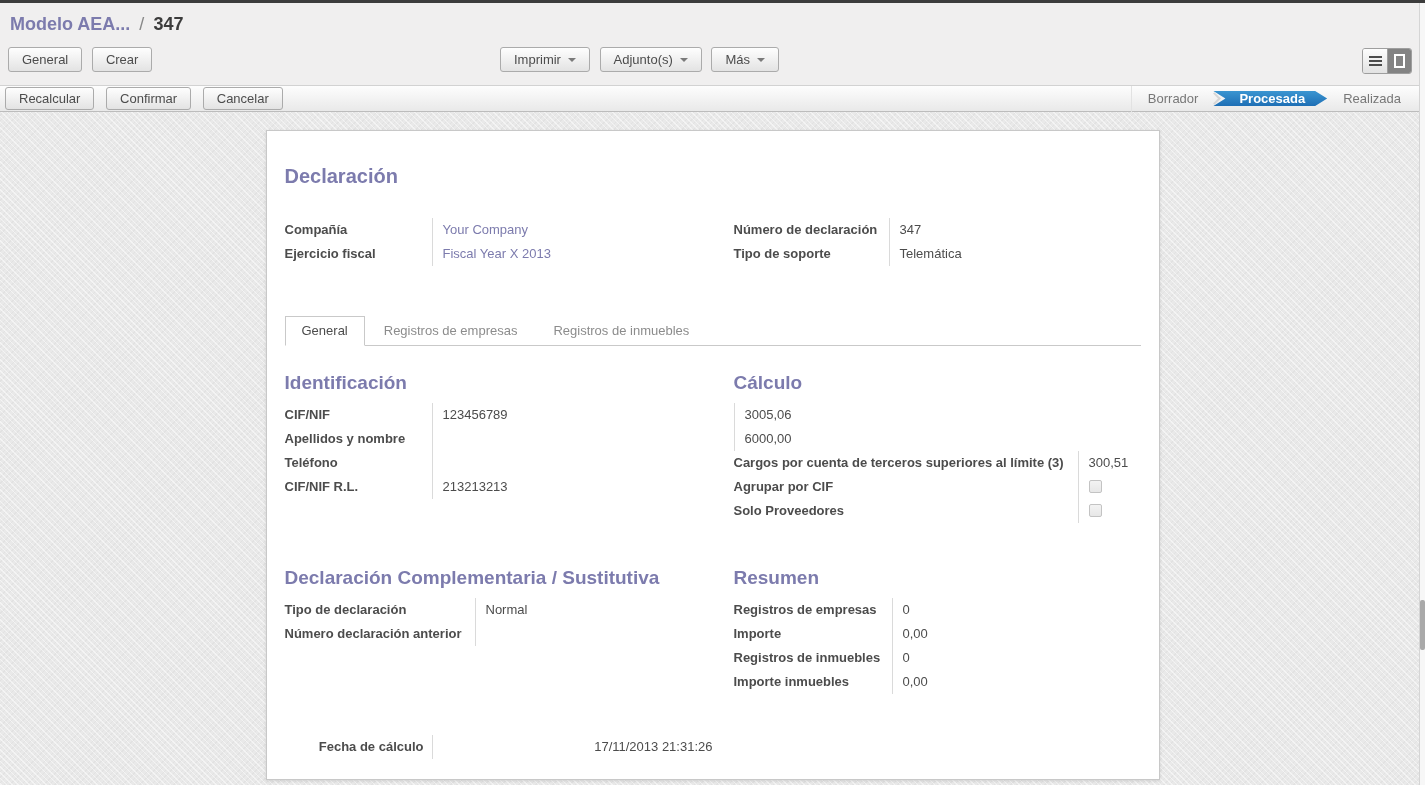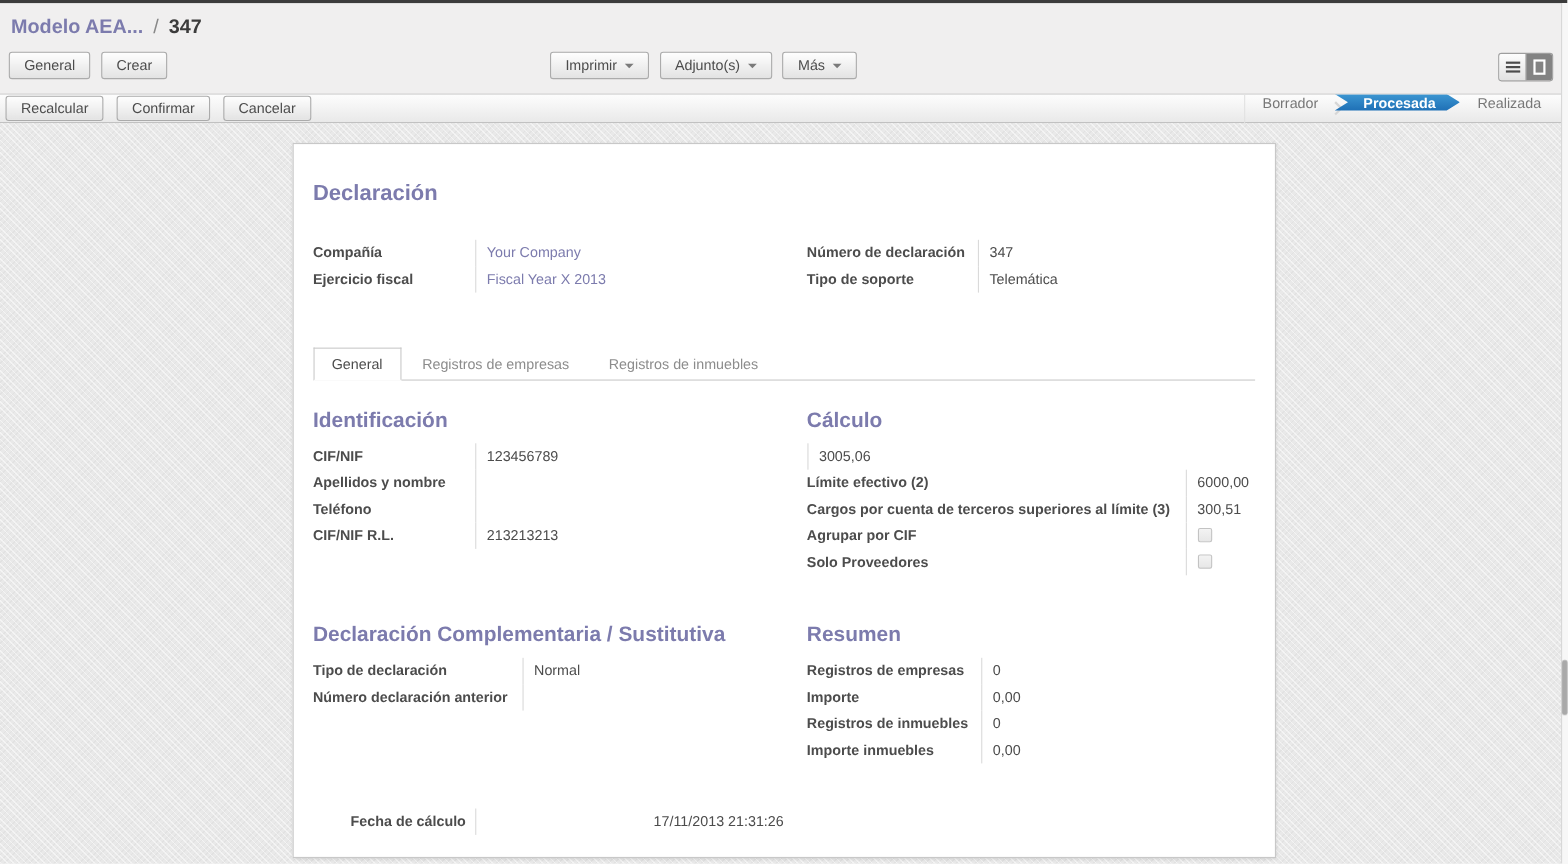--- a/index.html
+++ b/index.html
@@ -32,21 +32,21 @@
   .switch-btn.active { background:#838383; }
   .icon-list { display:flex; flex-direction:column; gap:2px; }
   .icon-list span { width:13px; height:2px; background:#4c4c4c; display:block; }
   .icon-form { width:11px; height:14px; border:2px solid #fff; background:transparent; }
 
   
   .statusbar { height:27px; background:linear-gradient(#fdfdfd,#e9e9e9);
     border-top:1px solid #d2d2d2; border-bottom:1px solid #bcbcbc;
     display:flex; align-items:center; justify-content:space-between; padding-left:5px; }
   .statusbar .btn { height:23px; margin-right:8px; }
-  .status-flow { display:flex; align-items:flex-start; height:26px; margin-right:8px; border-left:1px solid #e2e2e2; }
+  .status-flow { display:flex; align-items:center; height:26px; margin-right:8px; border-left:1px solid #e2e2e2; }
   .status-item { display:flex; align-items:center; padding:0 16px; color:#777; font-size:13px; }
   .status-chevron { width:9px; height:9px; border-top:2px solid #d6d6d6; border-right:2px solid #d6d6d6;
     transform:rotate(45deg); align-self:center; margin:0 2px 0 -4px; }
   .status-active { display:flex; align-items:center; color:#fff; font-weight:bold;
     background:linear-gradient(#3b95d1,#1e6fb5); padding:0 22px 0 26px; margin-left:-8px;
     clip-path:polygon(0 0, calc(100% - 12px) 0, 100% 50%, calc(100% - 12px) 100%, 0 100%, 12px 50%); }
 
   
   .content { height:678px; overflow:hidden;
     background-color:#e9e9e9;
@@ -201,21 +201,20 @@
           <div class="f-label lw147">CIF/NIF R.L.</div>
           <div class="f-value">213213213</div>
         </div>
       </div>
       <div class="col col-right">
         <div class="section-title">Cálculo</div>
         <div class="f-row">
           <div class="f-value">3005,06</div>
         </div>
         <div class="f-row">
-          <div class="f-label lw344">Límite efectivo (2)</div>
           <div class="f-value">6000,00</div>
         </div>
         <div class="f-row">
           <div class="f-label lw344">Cargos por cuenta de terceros superiores al límite (3)</div>
           <div class="f-value">300,51</div>
         </div>
         <div class="f-row">
           <div class="f-label lw344">Agrupar por CIF</div>
           <div class="f-value">
               <div class="checkbox"></div>

